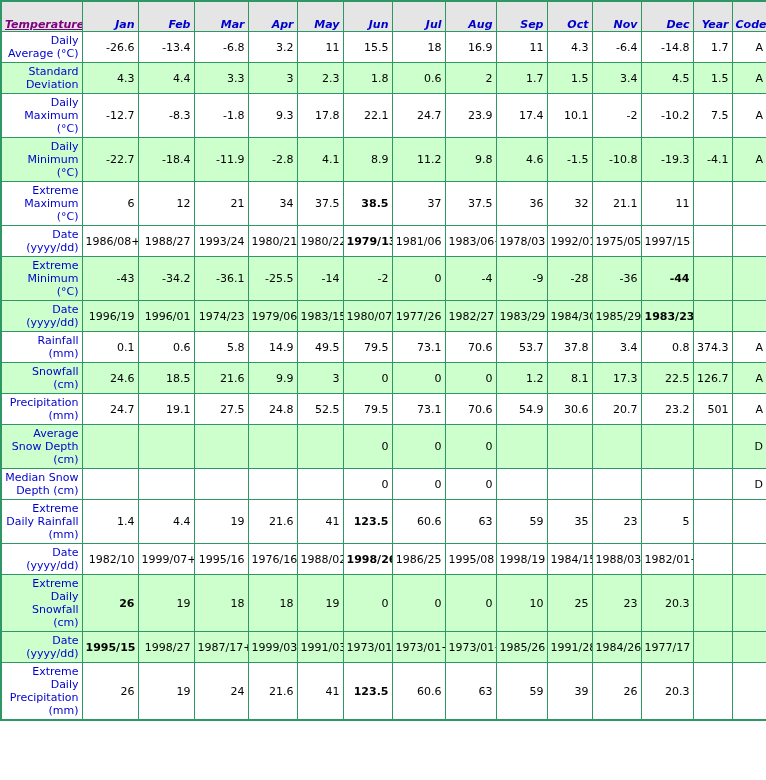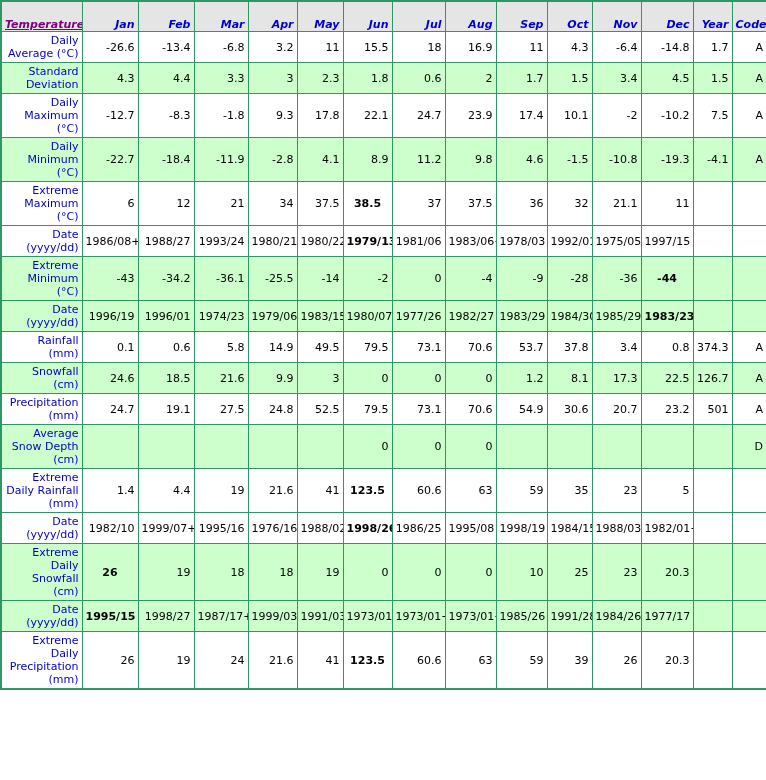--- a/index.html
+++ b/index.html
@@ -11,21 +11,21 @@
     line-height:13px;
     padding:2px 3px;
     vertical-align:middle;
     overflow:hidden;
     background:#ffffff;
   }
   tr.shade th, tr.shade td{background:#ccffcc;}
   tr.section-row th{background:#e5e5e5;padding-top:16px;padding-bottom:0;line-height:13px;height:13px;font-style:italic;}
   th.rowlabel{color:#0000cc;font-weight:normal;text-align:right;}
   td.val{text-align:right;color:#000000;font-weight:normal;}
-  td.val.b{font-weight:bold;text-align:center;}
+  td.val.b{font-weight:bold;}
   th.colhead{color:#0000cc;font-weight:bold;text-align:right;}
   th.section-cell{text-align:left;white-space:nowrap;}
   a.sectlink{color:#800080;font-weight:bold;text-decoration:underline;}
   span.colon{color:#000099;font-weight:bold;}
 </style>
 </head>
 <body>
 
 <table class="climate">
   <colgroup>
@@ -261,20 +261,37 @@
         <td class="val">0</td>
         <td class="val">0</td>
         <td class="val"></td>
         <td class="val"></td>
         <td class="val"></td>
         <td class="val"></td>
         <td class="val"></td>
         <td class="val">D</td>
       </tr>
       <tr>
+        <th class="rowlabel">Median Snow Depth (cm)</th>
+        <td class="val"></td>
+        <td class="val"></td>
+        <td class="val"></td>
+        <td class="val"></td>
+        <td class="val"></td>
+        <td class="val">0</td>
+        <td class="val">0</td>
+        <td class="val">0</td>
+        <td class="val"></td>
+        <td class="val"></td>
+        <td class="val"></td>
+        <td class="val"></td>
+        <td class="val"></td>
+        <td class="val">D</td>
+      </tr>
+      <tr>
         <th class="rowlabel">Extreme Daily Rainfall (mm)</th>
         <td class="val">1.4</td>
         <td class="val">4.4</td>
         <td class="val">19</td>
         <td class="val">21.6</td>
         <td class="val">41</td>
         <td class="val b">123.5</td>
         <td class="val">60.6</td>
         <td class="val">63</td>
         <td class="val">59</td>

